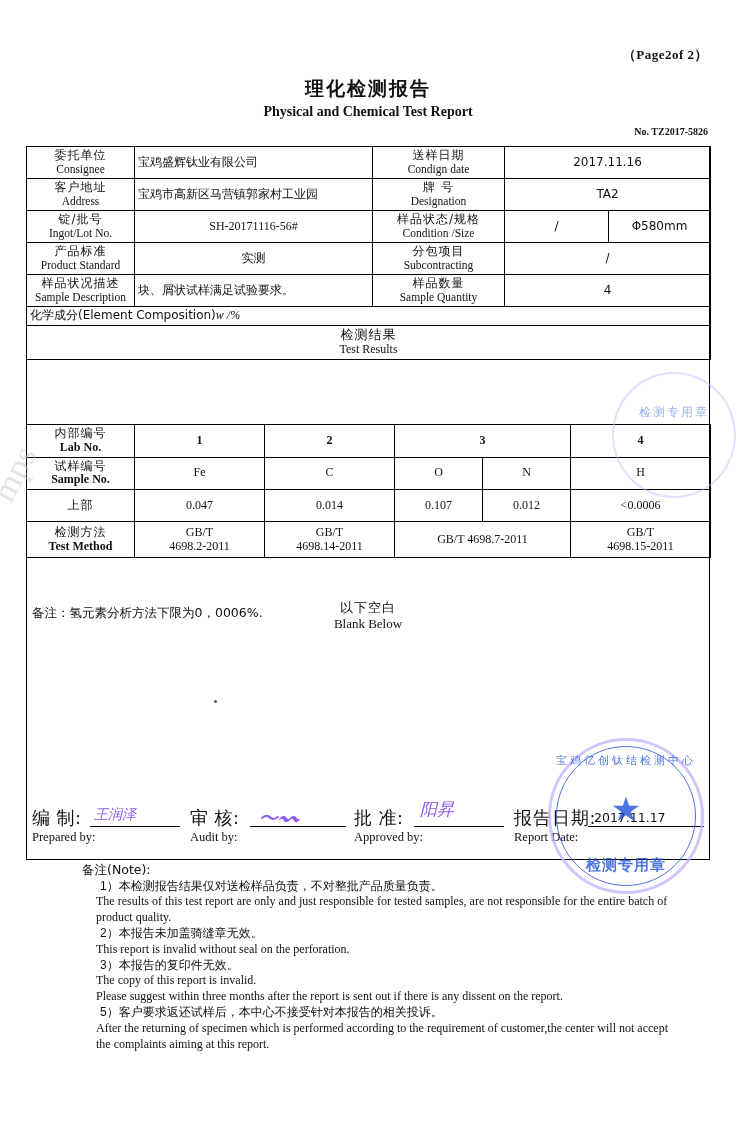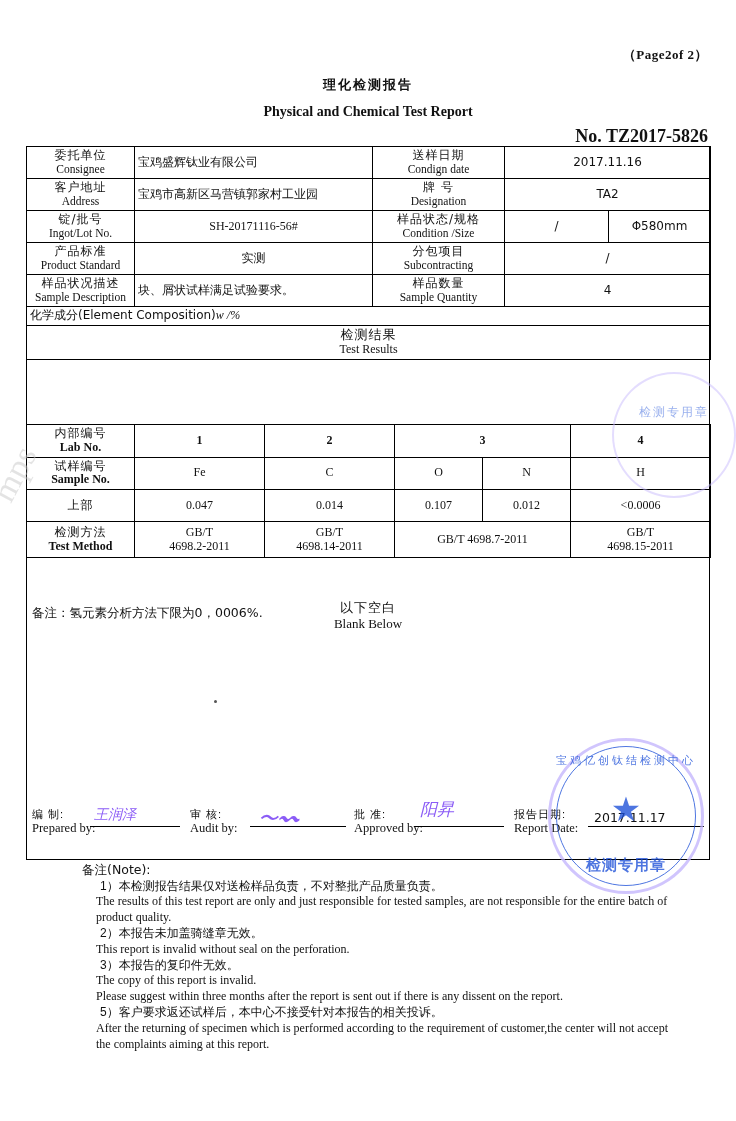--- a/index.html
+++ b/index.html
@@ -28,37 +28,37 @@
     font-size: 13px;
     font-weight: bold;
     letter-spacing: 0.5px;
   }
   .title-cn {
     position: absolute;
     left: 0; right: 0;
     top: 76px;
     text-align: center;
     font-family: "DejaVu Sans", sans-serif;
-    font-size: 13px;
+    font-size: 19px;
     font-weight: bold;
     letter-spacing: 2px;
   }
   .title-en {
     position: absolute;
     left: 0; right: 0;
     top: 104px;
     text-align: center;
     font-size: 14px;
     font-weight: bold;
   }
   .docno {
     position: absolute;
     right: 28px;
     top: 126px;
-    font-size: 18px;
+    font-size: 10px;
     font-weight: bold;
   }
 
   table.main {
     position: absolute;
     left: 26px;
     top: 146px;
     width: 684px;
     border-collapse: collapse;
     table-layout: fixed;
@@ -176,22 +176,22 @@
     top: 800px;
     width: 672px;
     height: 56px;
     font-size: 12.5px;
   }
   .sigitem {
     position: absolute;
     line-height: 1.2;
   }
   .sigitem .cn {
-    font-family: Liberation Sans, sans-serif;
-    font-size: 11px;
+    font-family: Liberation Serif, serif;
+    font-size: 18px;
     letter-spacing: 1px;
     display: block;
   }
   .sigitem .en { display: block; font-size: 12.5px; }
   .sig-line {
     position: absolute;
     border-bottom: 1px solid #000;
   }
   .hand {
     position: absolute;

